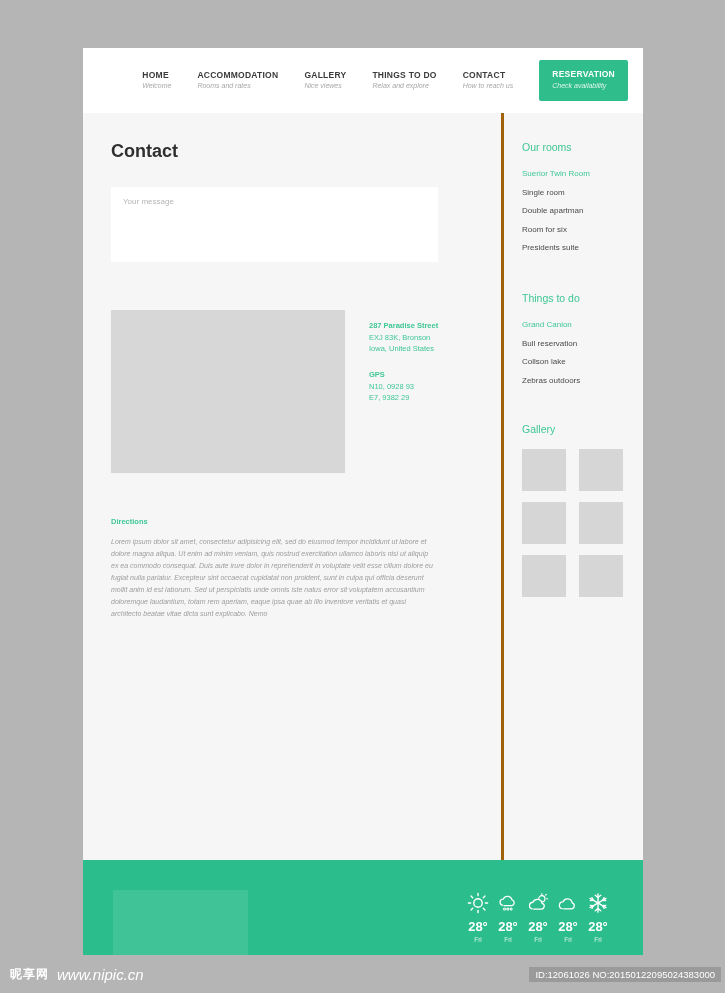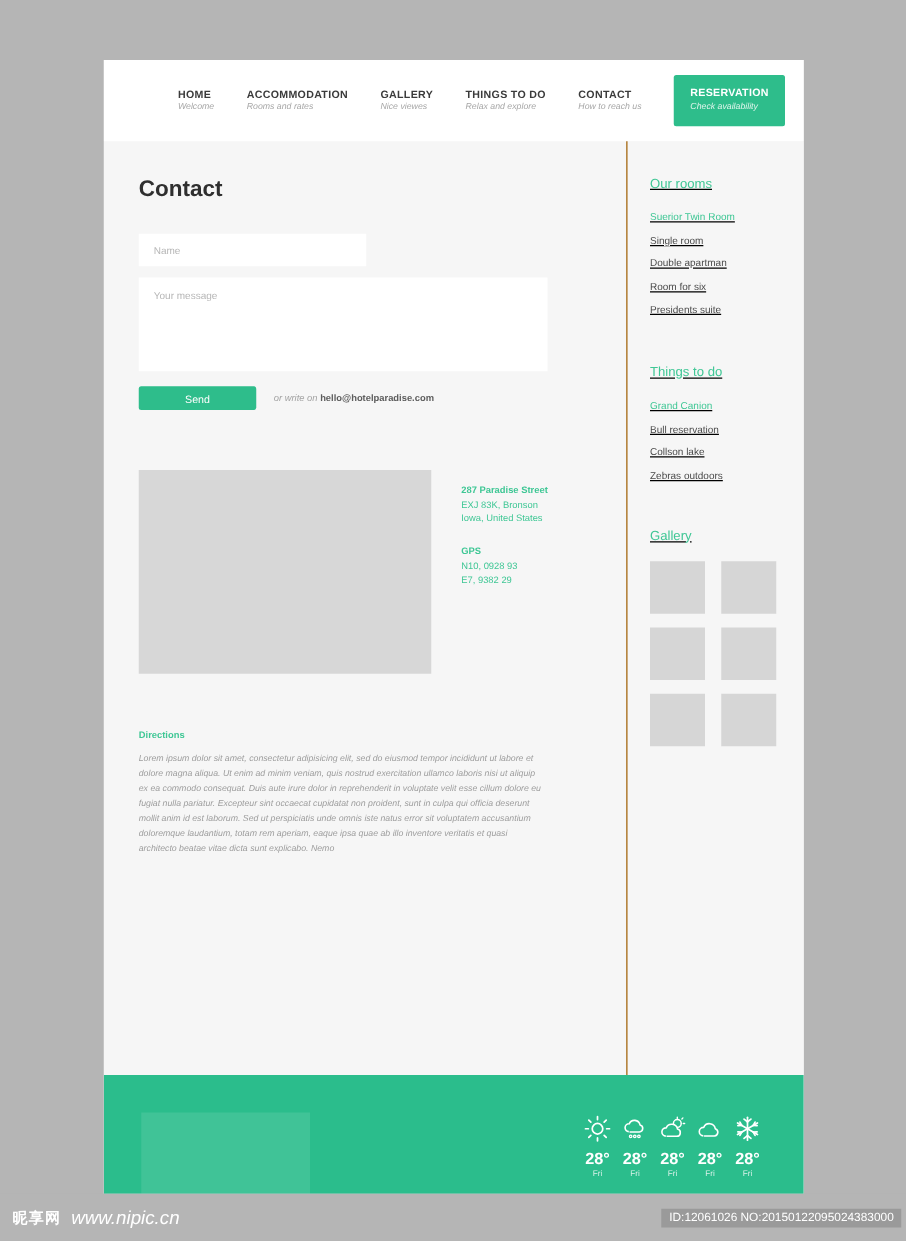--- a/index.html
+++ b/index.html
@@ -59,24 +59,23 @@
 
   
   .body-wrap { display: flex; height: 747px; }
   .col-main {
     width: 418px;
     padding: 28px 0 0 28px;
     position: relative;
   }
   .col-side {
     width: 142px;
-    border-left: 1px solid #a16207;
+    border-left: 3px solid #a16207;
     padding: 28px 0 0 18px;
     background: #f6f6f6;
-    text-decoration: underline;
   }
 
   
   .page-title {
     font-size: 18px;
     font-weight: bold;
     color: #2f2f2f;
     margin-bottom: 25px;
   }
   .field {
@@ -282,29 +281,22 @@
       <span class="nv-title">RESERVATION</span>
       <span class="nv-sub">Check availability</span>
     </div>
   </div>
 
   <div class="body-wrap">
 
     <div class="col-main">
       <div class="page-title">Contact</div>
 
-      <input class="field" placeholder="Name" style="">
       <textarea class="textarea" placeholder="Your message" style=""></textarea>
 
-      <div class="send-row">
-        <button class="btn-send">Send</button>
-        <div class="or-write">
-          <span>or write on </span><b>hello@hotelparadise.com</b>
-        </div>
-      </div>
 
       <div class="map-row">
         <div class="map-box"></div>
         <div class="addr">
           <div class="strong">287 Paradise Street</div>
           <div>EXJ 83K, Bronson</div>
           <div>Iowa, United States</div>
           <div class="gap"></div>
           <div class="strong">GPS</div>
           <div>N10, 0928 93</div>

